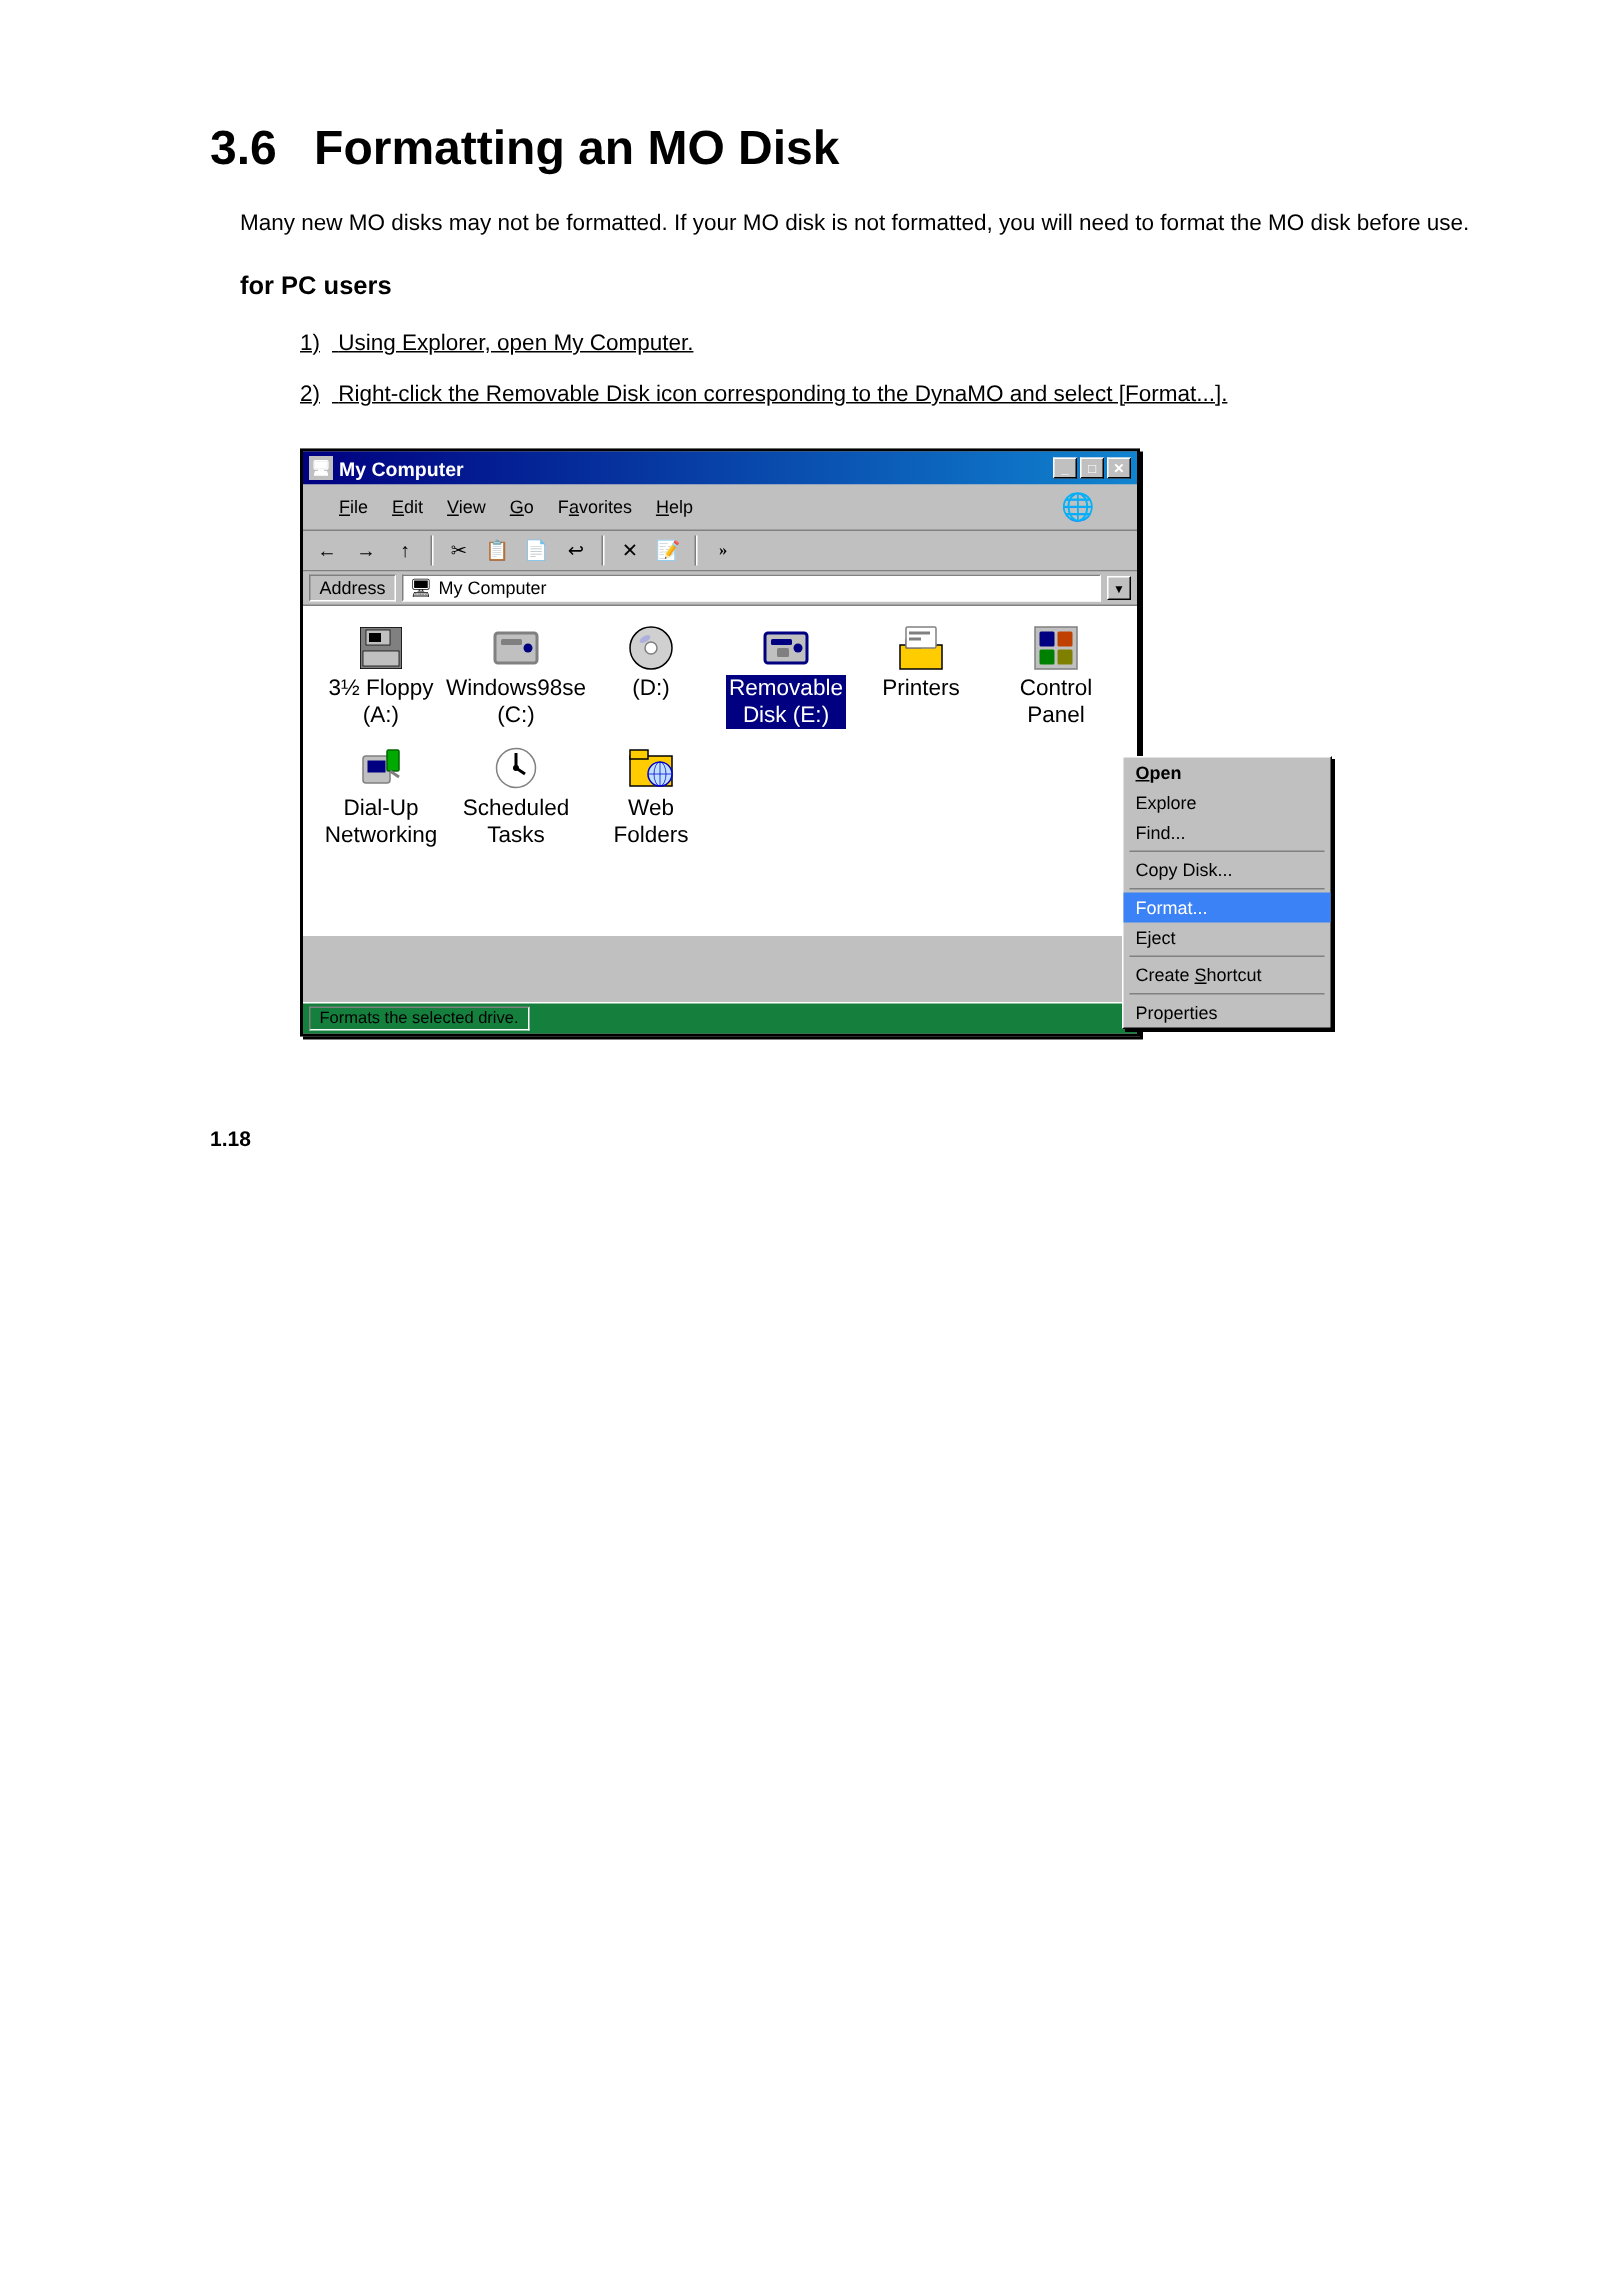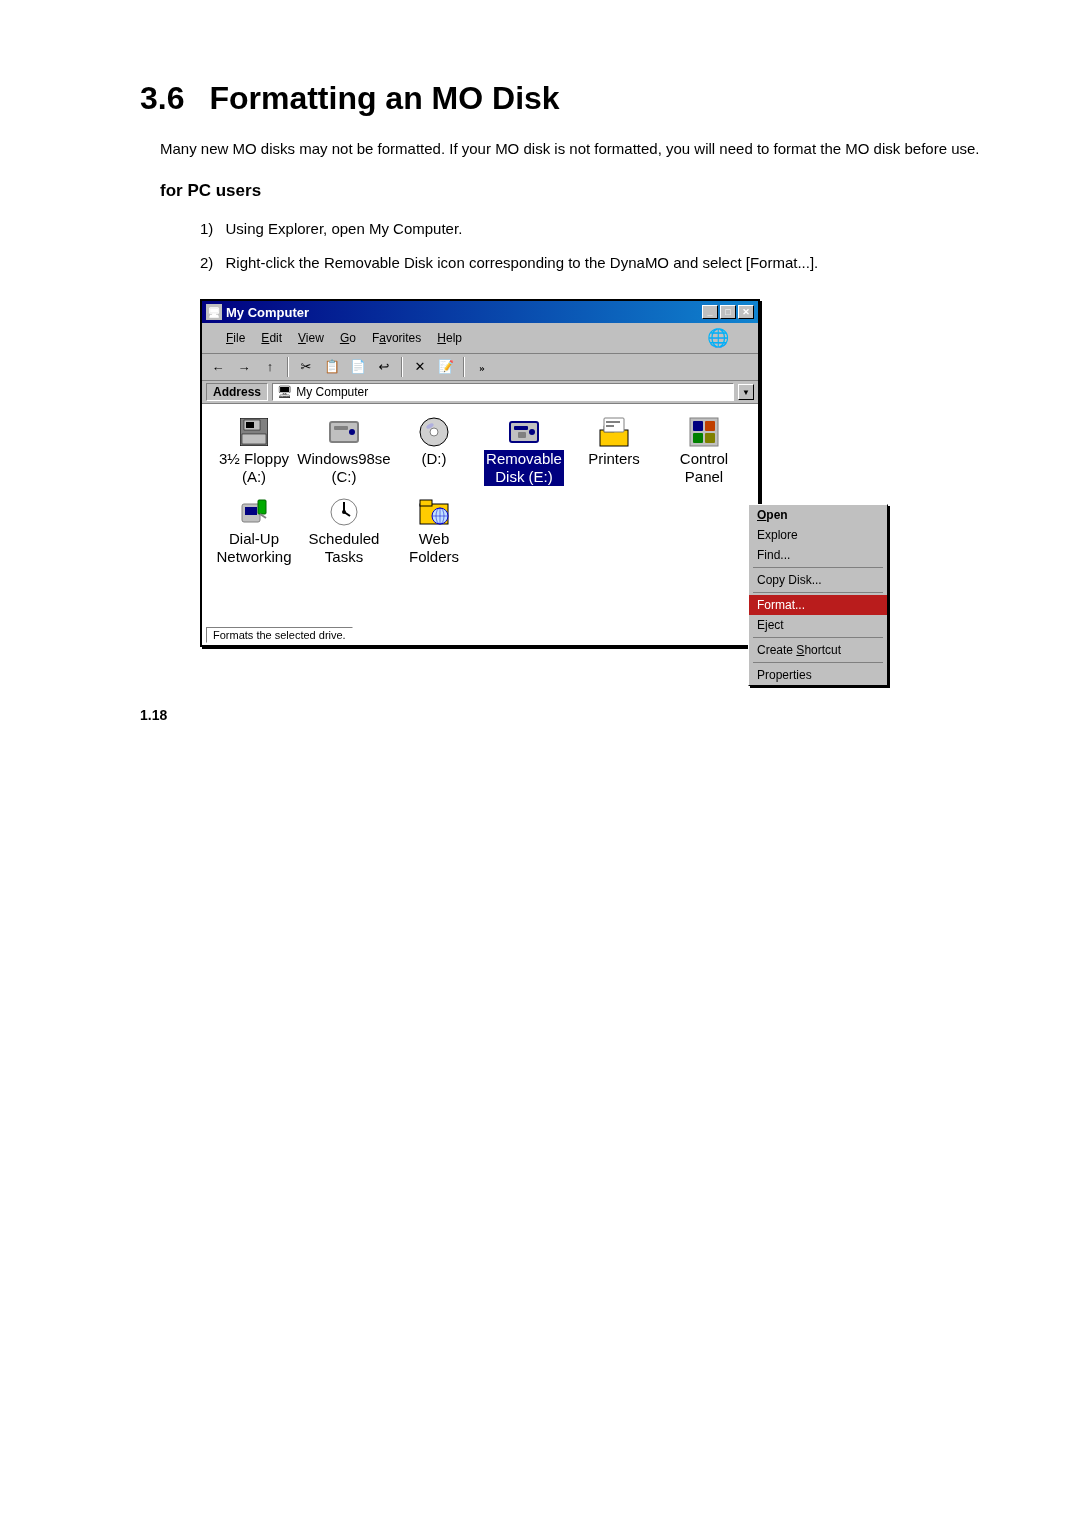--- a/index.html
+++ b/index.html
@@ -47,20 +47,21 @@
       margin-left: 60px;
       margin-bottom: 24px;
     }
 
     .step {
       font-family: Arial, sans-serif;
       font-size: 15px;
       line-height: 1.6;
       margin-bottom: 10px;
       list-style-type: none;
+      text-decoration: underline;
     }
 
     .step-num {
       margin-right: 8px;
     }
 
     
     .win98-window {
       border: 2px solid #000;
       width: 560px;
@@ -185,21 +186,20 @@
     }
 
     .address-label {
       padding: 1px 6px;
       border: 1px solid;
       border-top-color: #808080;
       border-left-color: #808080;
       border-bottom-color: #fff;
       border-right-color: #fff;
       background: #c0c0c0;
-      font-weight: bold;
     }
 
     .address-bar {
       flex: 1;
       background: white;
       border: 1px solid;
       border-top-color: #808080;
       border-left-color: #808080;
       border-bottom-color: #fff;
       border-right-color: #fff;
@@ -256,27 +256,28 @@
       display: flex;
       align-items: center;
       justify-content: center;
     }
 
     .icon-label {
       line-height: 1.2;
     }
 
     .win98-statusbar {
-      background: #ffffff;
+      background: #15803d;
       border-top: 1px solid #fff;
       padding: 2px 4px;
       font-family: Arial, sans-serif;
       font-size: 11px;
       display: flex;
       align-items: center;
+      margin-top: 44px;
     }
 
     .status-panel {
       border: 1px solid;
       border-top-color: #808080;
       border-left-color: #808080;
       border-bottom-color: #fff;
       border-right-color: #fff;
       padding: 1px 6px;
     }
@@ -297,21 +298,21 @@
       font-size: 12px;
     }
 
     .ctx-item {
       padding: 3px 24px 3px 8px;
       cursor: pointer;
       white-space: nowrap;
     }
 
     .ctx-item.selected {
-      background: #b91c1c;
+      background: #3b82f6;
       color: white;
     }
 
     .ctx-item.bold {
       font-weight: bold;
     }
 
     .ctx-separator {
       height: 1px;
       background: #808080;

